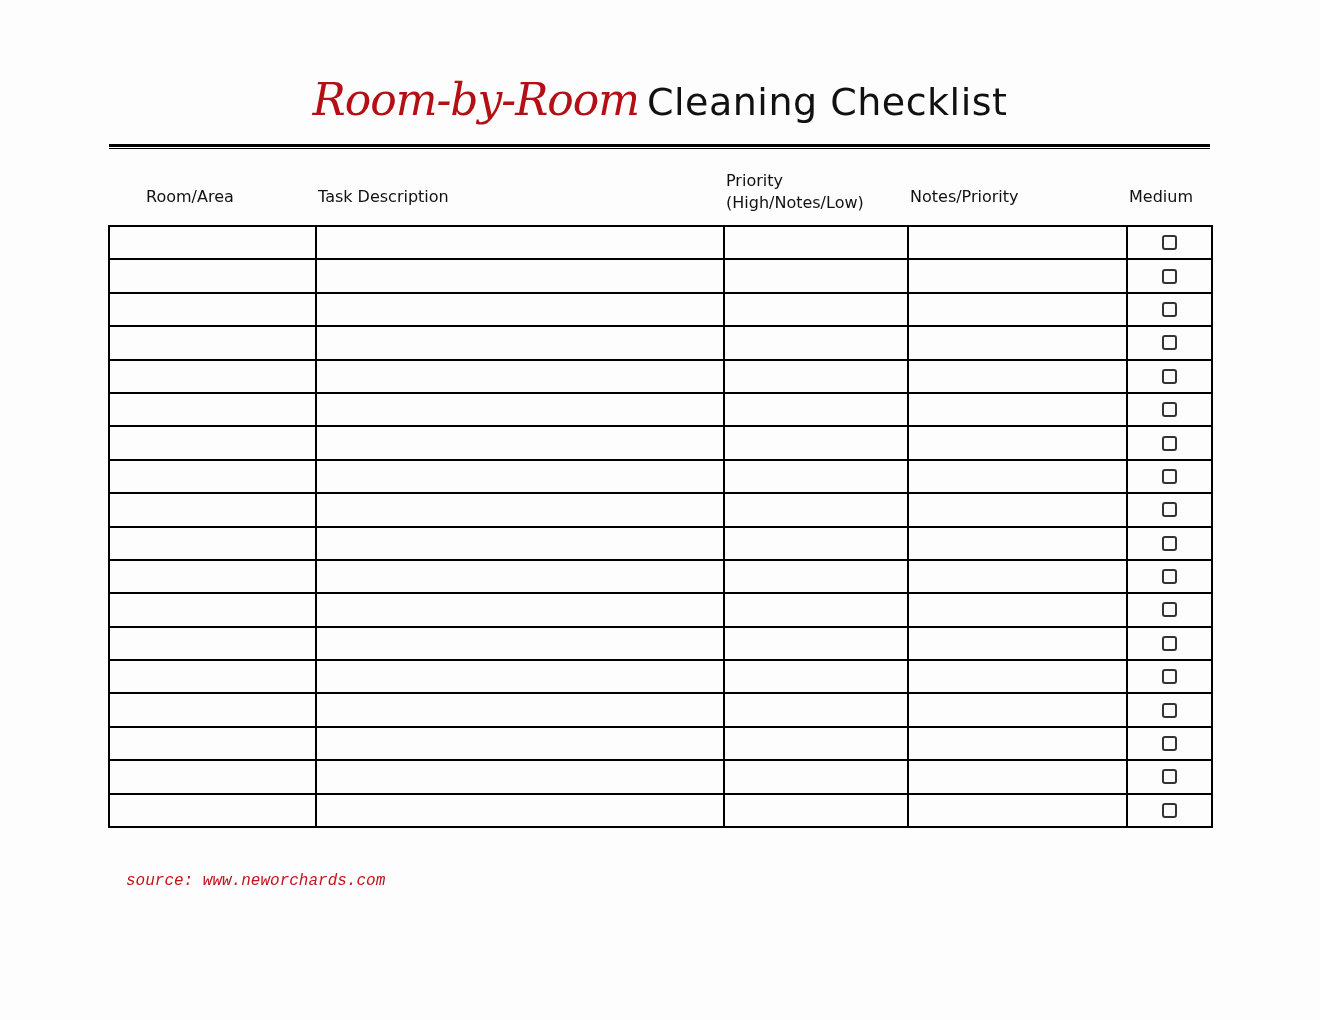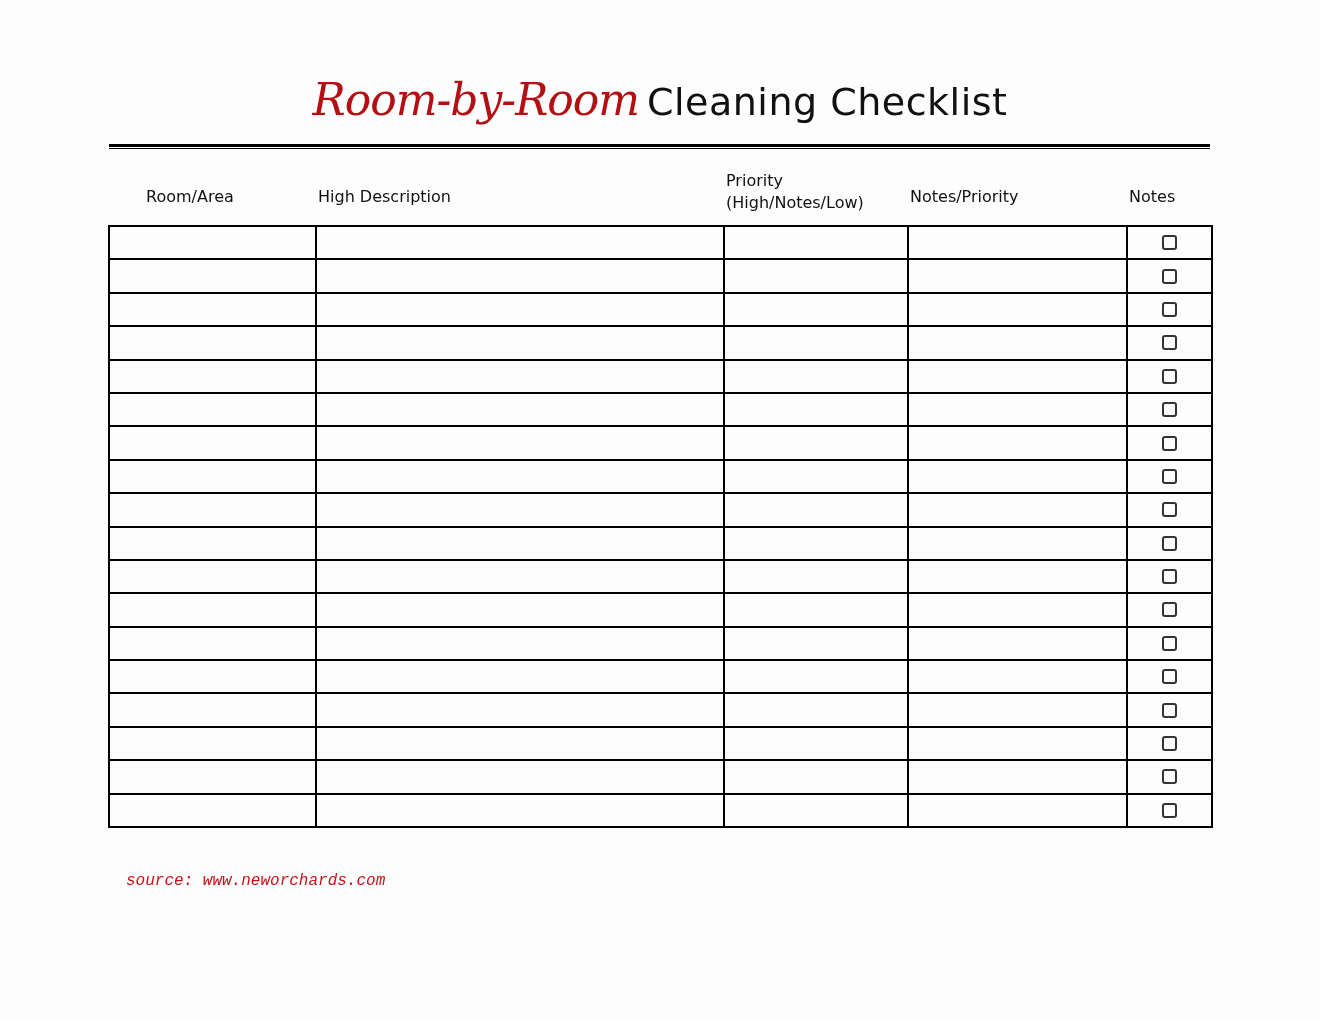--- a/index.html
+++ b/index.html
@@ -92,27 +92,27 @@
 
 <div class="title">
   <span class="accent">Room-by-Room</span><span class="rest">Cleaning Checklist</span>
 </div>
 
 <div class="rule r1"></div>
 <div class="rule r2"></div>
 
 <div class="headers">
   <div class="hdr room">Room/Area</div>
-  <div class="hdr task">High Description</div>
+  <div class="hdr task">Task Description</div>
   <div class="hdr prio">
     <div>Priority</div>
     <div>(High/Notes/Low)</div>
   </div>
   <div class="hdr notes">Notes/Priority</div>
-  <div class="hdr stat">Notes</div>
+  <div class="hdr stat">Medium</div>
 </div>
 
 <table class="grid">
   <colgroup>
     <col style="width:207px">
     <col style="width:408px">
     <col style="width:184px">
     <col style="width:219px">
     <col style="width:85px">
   </colgroup>

